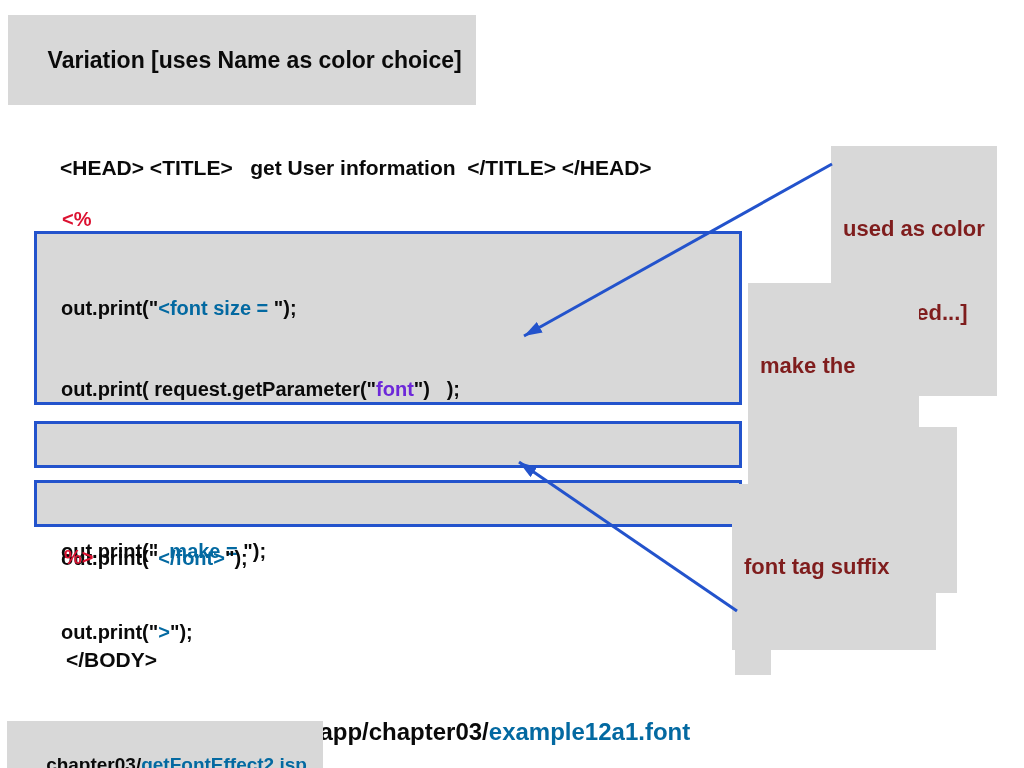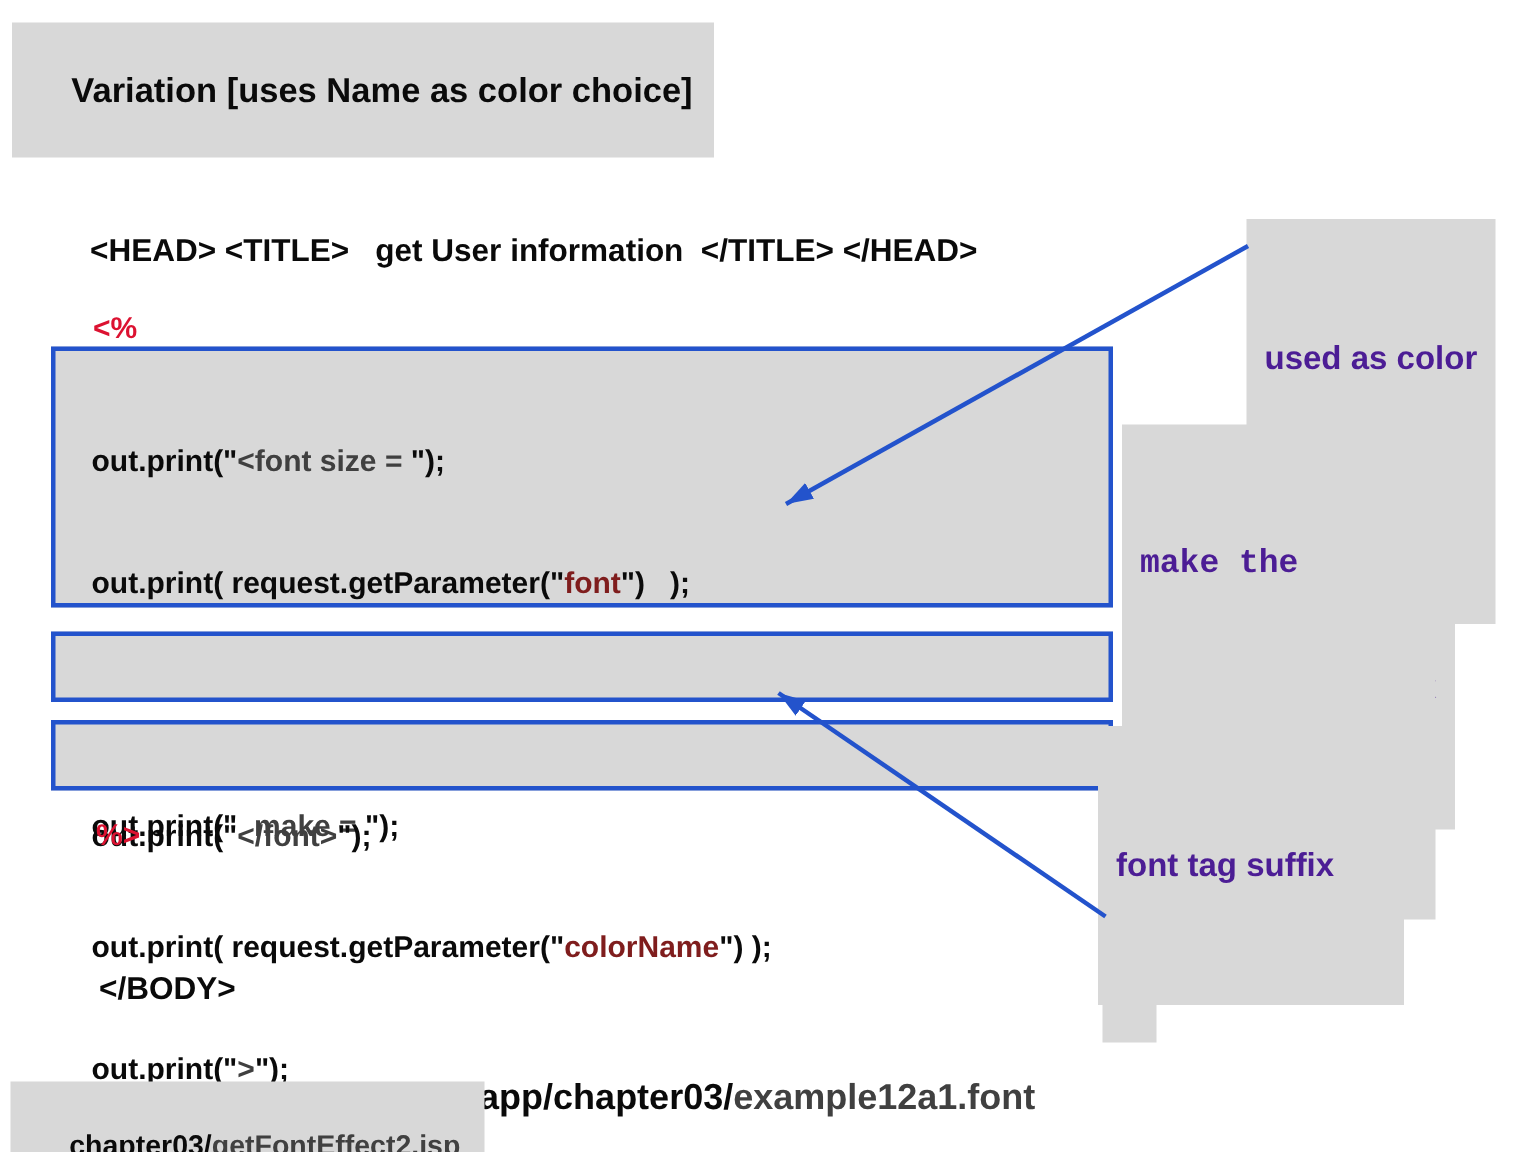--- a/index.html
+++ b/index.html
@@ -11,34 +11,34 @@
   .abs{position:absolute;}
   
   .title-box{
     left:8px;top:15px;background:#d8d8d8;padding:6px 14px;
     font-size:23px;line-height:26px;white-space:pre;
   }
   
   .code-lg{font-size:21px;line-height:27px;white-space:pre;}
   .code-sm{font-size:20px;line-height:27px;white-space:pre;}
   .red{color:#dc1231;}
-  .blue{color:#404040;}
-  .green{color:#7f1d1d;}
+  .blue{color:#0369a1;}
+  .green{color:#6d28d9;}
   
   .codebox{
     left:34px;width:702px;background:#d8d8d8;border:3px solid #2353cc;
     box-sizing:content-box;
   }
   .codebox .inner{padding:7px 0 0 24px;}
   .cb2 .inner{padding-top:8px;}
   .bline{height:27px;}
   
   .callout{
-    background:#d8d8d8;font-size:22px;line-height:28px;color:#4c1d95;
-    padding:23px 12px;white-space:pre;
+    background:#d8d8d8;font-size:22px;line-height:28px;color:#7f1d1d;
+    padding:13px 12px;white-space:pre;
   }
   
   .footer-url{left:18px;top:690px;font-size:24px;line-height:28px;white-space:pre;}
   .footer-jsp{
     left:7px;top:721px;background:#d8d8d8;padding:8px 16px 8px 18px;
     font-size:19px;line-height:24px;white-space:pre;
   }
   .arrow-layer{left:0;top:0;pointer-events:none;}
 </style>
 </head>
@@ -56,21 +56,20 @@
   </div>
 
   <div class="abs code-sm red" style="left:62px;top:206px;">&lt;%</div>
 
   <div class="abs codebox" style="top:231px;height:168px;">
     <div class="inner code-sm">
       <div><span>out.print("</span><span class="blue">&lt;font size =</span><span> ");</span></div>
       <div><span>out.print( request.getParameter("</span><span class="green">font</span><span>")   );</span></div>
       <div class="bline"></div>
       <div><span>out.print("  </span><span class="blue">make =</span><span> ");</span></div>
-      <div><span>out.print( request.getParameter("</span><span class="green">colorName</span><span>") );</span></div>
       <div><span>out.print("</span><span class="blue">&gt;</span><span>");</span></div>
     </div>
   </div>
 
   <div class="abs codebox cb2" style="top:421px;height:41px;">
     <div class="inner code-sm">
       <div><span>out.print( request.getParameter("</span><span class="green">Name</span><span>") );</span></div>
     </div>
   </div>
 
@@ -85,21 +84,21 @@
   <div class="abs code-lg" style="left:66px;top:592px;">
     <div>&lt;/BODY&gt;</div>
     <div>&lt;/HTML&gt;</div>
   </div>
 
   <div class="abs callout" style="left:831px;top:146px;">
     <div>used as color</div>
     <div>[blue, red...]</div>
   </div>
 
-  <div class="abs callout" style="left:748px;top:283px;font-family:Liberation Mono, monospace;">
+  <div class="abs callout" style="left:748px;top:283px;">
     <div>make the</div>
     <div>font tag prefix</div>
   </div>
 
   <div class="abs callout" style="left:753px;top:427px;width:180px;">
     <div>font text</div>
   </div>
 
   <div class="abs callout" style="left:732px;top:484px;width:180px;">
     <div>font tag suffix</div>

